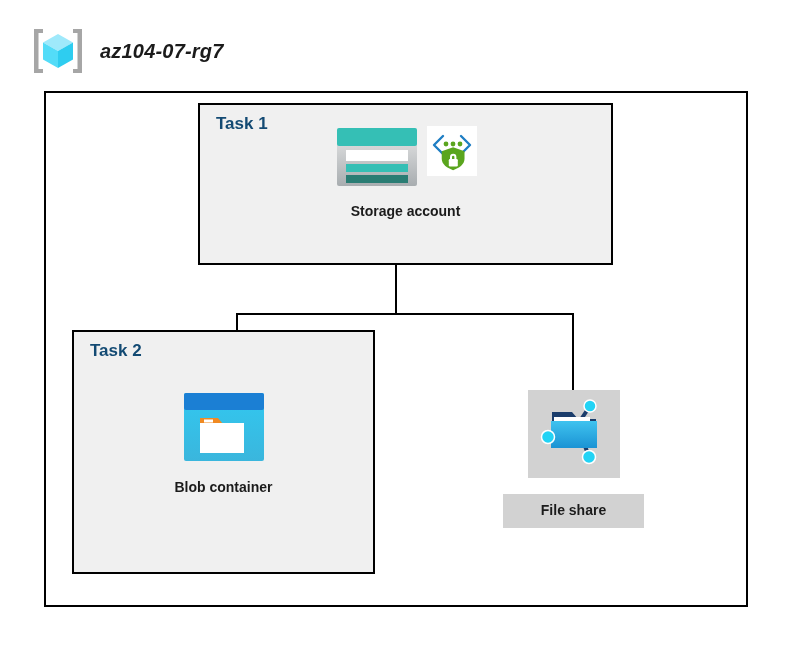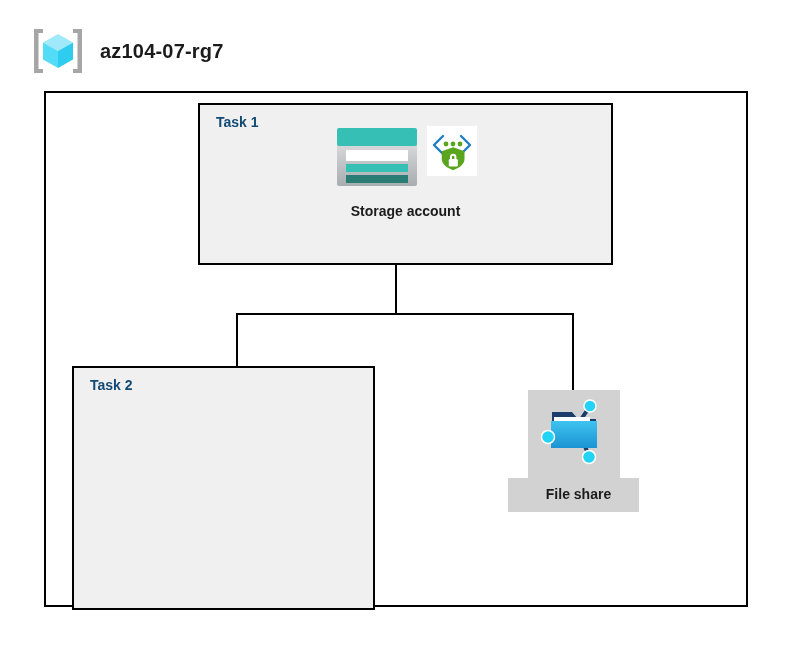--- a/index.html
+++ b/index.html
@@ -34,20 +34,21 @@
     width: 56px;
     height: 50px;
     display: block;
   }
   .rg-title {
     font-size: 20px;
     font-weight: bold;
     color: #1b1b1b;
     letter-spacing: 0.2px;
     white-space: nowrap;
+    font-style: italic;
   }
 
   
   .rg-box {
     position: absolute;
     left: 44px;
     top: 91px;
     width: 704px;
     height: 516px;
     box-sizing: border-box;
@@ -56,28 +57,28 @@
   }
 
   
   .task-box {
     position: absolute;
     box-sizing: border-box;
     border: 2px solid #000000;
     background: #f0f0f0;
   }
   #task1-box { left: 198px; top: 103px;  width: 415px; height: 162px; }
-  #task2-box { left: 72px;  top: 330px;  width: 303px; height: 244px; margin-top: 36px; }
+  #task2-box { left: 72px;  top: 330px;  width: 303px; height: 244px; }
   #task3-box { left: 422px; top: 330px;  width: 303px; height: 244px; }
 
   .task-label {
     position: absolute;
     left: 16px;
     top: 9px;
-    font-size: 14px;
+    font-size: 17px;
     font-weight: bold;
     color: #134a73;
     white-space: nowrap;
   }
 
   
   .node {
     position: absolute;
     display: flex;
     flex-direction: column;
@@ -119,21 +120,22 @@
     width: 303px;
   }
   .icon-highlight {
     background: #d2d2d2;
     padding: 6px 10px 8px 10px;
     display: flex;
     justify-content: center;
   }
   .caption-highlight {
     background: #d2d2d2;
-    padding: 7px 28px 9px 38px;
+    padding: 7px 38px 9px 38px;
+    margin-top: 16px;
   }
 
   
   .line {
     position: absolute;
     background: #000000;
   }
   .v-line { width: 2px; }
   .h-line { height: 2px; }
 
@@ -214,20 +216,42 @@
         </svg>
       </span>
     </div>
     <span class="node-caption">Storage account</span>
   </div>
 
   <div class="task-box" id="task2-box">
     <span class="task-label">Task 2</span>
   </div>
 
+  <div class="node" id="node-blob">
+    <div class="icon-row">
+      <span>
+        <svg width="82" height="70" viewBox="0 0 82 70" xmlns="http://www.w3.org/2000/svg">
+          <defs>
+            <linearGradient id="gBlobBody" x1="0" y1="0" x2="0" y2="1">
+              <stop offset="0" stop-color="#32c8f0"></stop>
+              <stop offset="1" stop-color="#3ab6dd"></stop>
+            </linearGradient>
+          </defs>
+          <rect x="1" y="1" width="80" height="68" rx="2" fill="url(#gBlobBody)"></rect>
+          <rect x="1" y="1" width="80" height="17" rx="2" fill="#1b7fd4"></rect>
+
+          <path d="M17 26 h18 l5 6 h-23 z" fill="#f08a22"></path>
+          <rect x="21" y="27.5" width="9" height="3" fill="#ffffff"></rect>
+
+          <rect x="17" y="31" width="44" height="30" fill="#ffffff"></rect>
+        </svg>
+      </span>
+    </div>
+    <span class="node-caption">Blob container</span>
+  </div>
 
 
   <div class="node" id="node-fileshare">
     <div class="icon-highlight">
       <span>
         <svg width="72" height="70" viewBox="0 0 72 70" xmlns="http://www.w3.org/2000/svg">
           <defs>
             <linearGradient id="gFolder" x1="0" y1="0" x2="0" y2="1">
               <stop offset="0" stop-color="#3fc3ef"></stop>
               <stop offset="1" stop-color="#1b93d4"></stop>

